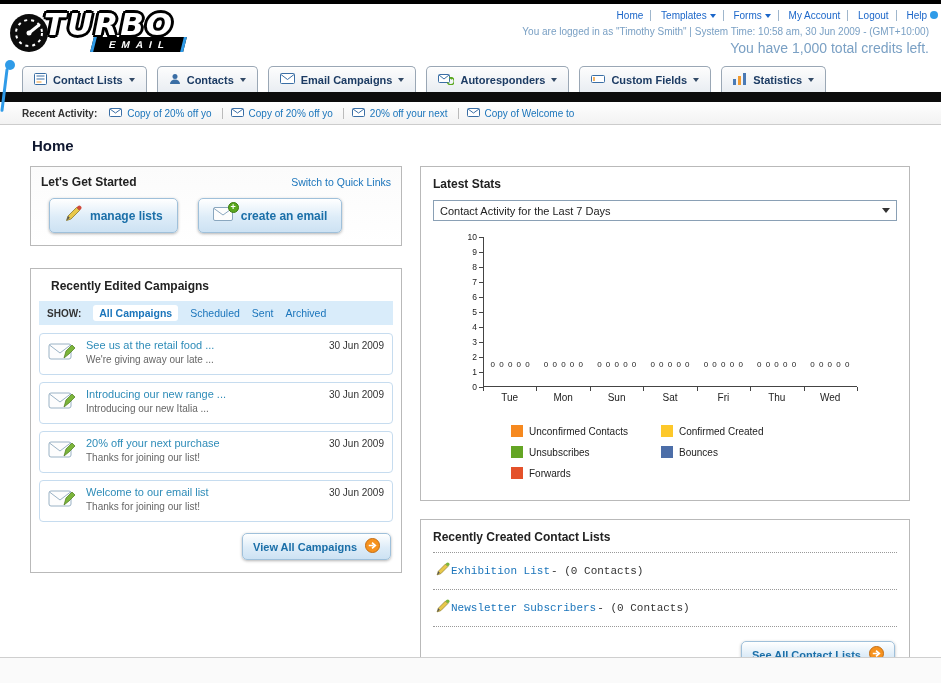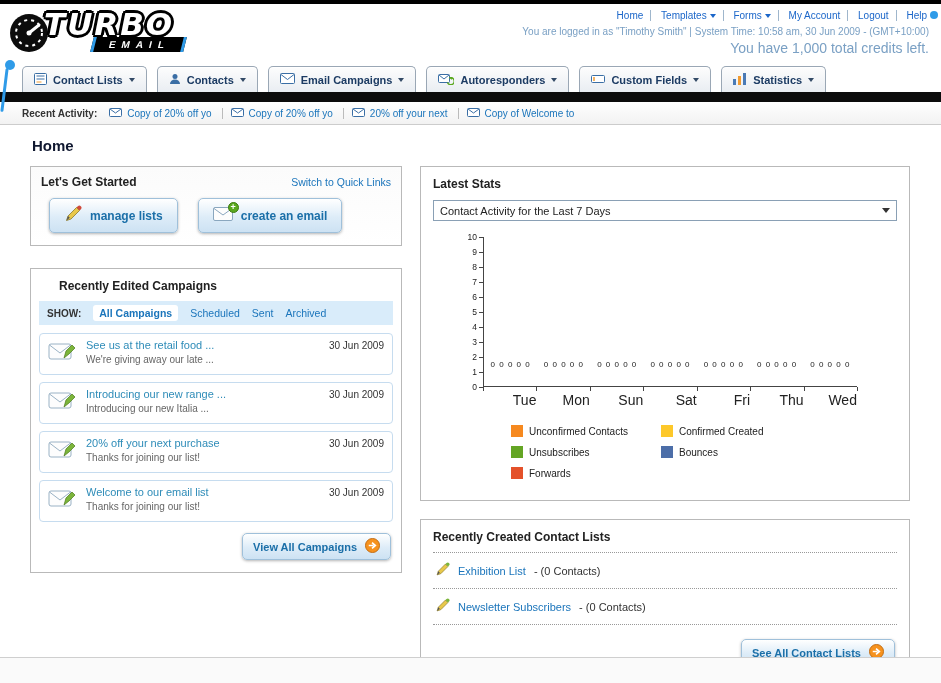--- a/index.html
+++ b/index.html
@@ -101,21 +101,21 @@
   .btn-small { font-size: 11px; padding: 4px 10px; }
   .ico-stack { position: relative; display: inline-block; }
   .plus-badge {
     position: absolute; right: -6px; top: -5px; width: 11px; height: 11px;
     background: #5aa81e; border: 1px solid #3c7a10; border-radius: 50%;
     color: #fff; font-size: 9px; font-weight: bold; line-height: 9px; text-align: center;
   }
 
   
   .panel-campaigns { padding: 8px 8px 10px 8px; }
-  .camp-title-h { font-size: 12px; font-weight: bold; color: #222; margin: 2px 0 8px 20px; }
+  .camp-title-h { font-size: 12px; font-weight: bold; color: #222; margin: 2px 0 8px 12px; }
   .filter-bar {
     background: #d9ecfa; padding: 4px 8px; display: flex; align-items: center; gap: 12px;
     font-size: 10.5px; margin-bottom: 8px;
   }
   .filter-label { font-weight: bold; color: #333; font-size: 10px; }
   .filter-link { color: #1b75bb; text-decoration: none; }
   .filter-link.active { background: #fff; padding: 2px 6px; border-radius: 3px; font-weight: bold; }
   .campaign-row {
     display: flex; align-items: flex-start; gap: 8px;
     border: 1px solid #c6dcef; border-radius: 4px;
@@ -144,31 +144,31 @@
   .chart-body { display: flex; }
   .chart-yaxis { width: 22px; height: 150px; display: flex; flex-direction: column; justify-content: space-between; flex: none; }
   .ytick { height: 0; display: flex; align-items: center; justify-content: flex-end; gap: 2px; font-size: 8.5px; color: #222; }
   .ytick i { display: block; width: 4px; height: 1px; background: #444; }
   .chart-plotwrap { flex: 1; }
   .chart-plot { height: 150px; border-left: 1px solid #444; border-bottom: 1px solid #444; }
   .chart-groups { display: flex; height: 100%; }
   .cgroup { flex: 1; position: relative; }
   .zeros { position: absolute; bottom: 17px; width: 100%; text-align: center; font-size: 8px; color: #222; white-space: nowrap; letter-spacing: 1px; }
   .chart-xlabels { position: relative; display: flex; height: 18px; }
-  .xlabel { flex: 1; text-align: right; font-size: 14px; color: #222; padding-top: 5px; }
+  .xlabel { flex: 1; text-align: center; font-size: 10px; color: #222; padding-top: 5px; }
   .xtick { position: absolute; top: 0; width: 1px; height: 4px; background: #444; }
 
   .chart-legend { display: flex; flex-wrap: wrap; margin: 20px 0 0 50px; }
   .legend-item { width: 150px; display: flex; align-items: center; gap: 6px; font-size: 10px; color: #222; margin-bottom: 9px; }
   .swatch { width: 12px; height: 12px; flex: none; display: inline-block; }
 
   
   .panel-lists { padding: 10px 12px 12px 12px; }
   .lists-title { font-size: 12px; font-weight: bold; color: #222; padding-bottom: 8px; border-bottom: 1px dotted #999; }
-  .list-row { display: flex; align-items: center; gap: 8px; padding: 9px 2px; border-bottom: 1px dotted #999; }
+  .list-row { display: flex; align-items: center; gap: 1px; padding: 9px 2px; border-bottom: 1px dotted #999; font-family: Liberation Mono, monospace; }
   .list-link { color: #1b75bb; font-size: 11px; text-decoration: none; }
   .list-detail { color: #333; font-size: 11px; }
   .see-all-row { display: flex; justify-content: flex-end; padding: 14px 2px 2px 0; }
 
   
   .footer { position: absolute; left: 0; right: 0; bottom: 0; height: 26px; background: #fafafa; border-top: 1px solid #cfcfcf; }
 </style>
 </head>
 <body>
 

